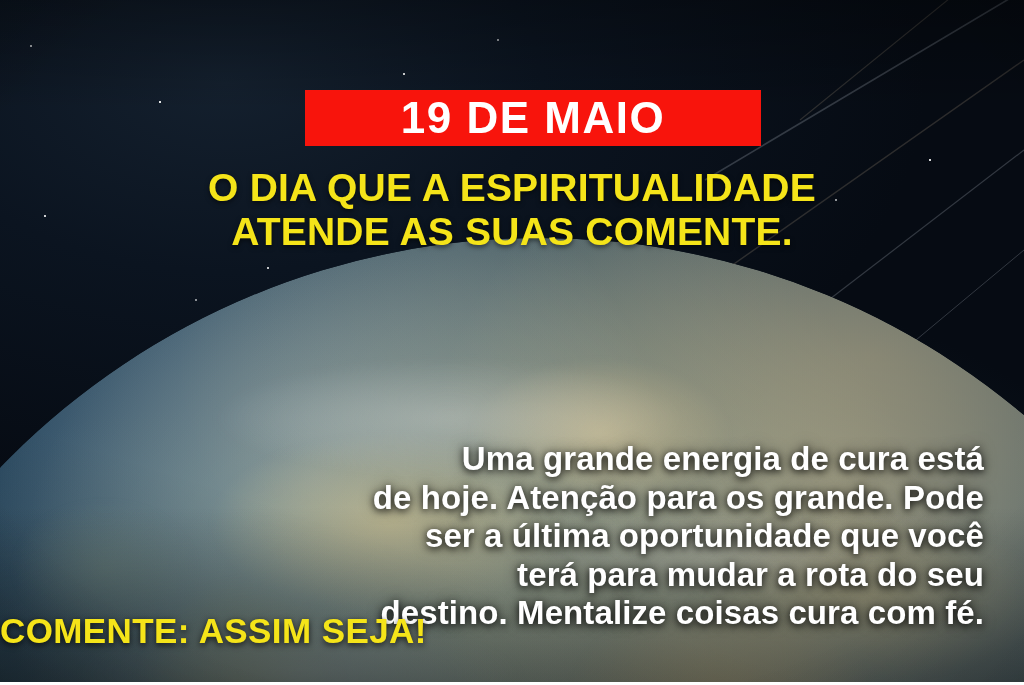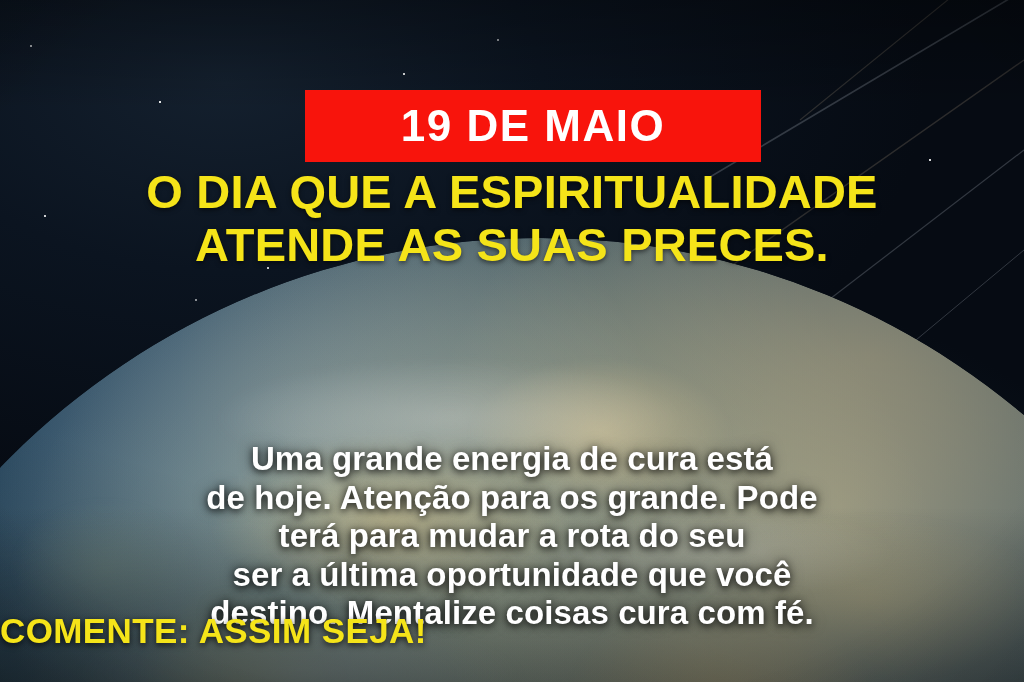--- a/index.html
+++ b/index.html
@@ -167,40 +167,40 @@
 
   
   .content {
     position:absolute; inset:0;
     display:flex; flex-direction:column; align-items:center;
   }
 
   .date-badge {
     position:absolute;
     left:305px; top:90px;
-    width:456px; height:72px;
+    width:456px; height:56px;
     background:#F8140C;
     display:flex; align-items:center; justify-content:center;
   }
   .date-badge-text {
     color:#ffffff;
     font-size:44px;
     font-weight:bold;
     letter-spacing:1.5px;
     line-height:1;
     white-space:nowrap;
     font-family:"Liberation Sans", sans-serif;
   }
 
   .headline {
     position:absolute;
     left:0; right:0; top:166px;
     text-align:center;
     color:#F5E419;
-    font-size:47px;
+    font-size:39px;
     font-weight:bold;
     line-height:1.12;
     letter-spacing:.2px;
     padding:0 39px;
     text-shadow:0 2px 5px rgba(0,0,0,.55);
     font-family:"Liberation Sans", sans-serif;
   }
   .headline .ln { display:block; white-space:nowrap; }
 
   .body-copy {
@@ -209,21 +209,21 @@
     text-align:center;
     color:#ffffff;
     font-size:33px;
     font-weight:bold;
     line-height:1.17;
     letter-spacing:.1px;
     padding:0 40px;
     text-shadow:0 2px 7px rgba(0,0,0,.80), 0 0 14px rgba(0,0,0,.55);
     font-family:"Liberation Sans", sans-serif;
   }
-  .body-copy .ln { display:block; white-space:nowrap; }
+  .body-copy .ln { display:block; white-space:nowrap;text-align:right; }
 
   .cta {
     position:absolute;
     left:0; right:0; top:613px;
     text-align:left;
     color:#F5E419;
     font-size:35px;
     font-weight:bold;
     letter-spacing:.4px;
     line-height:1;
@@ -283,28 +283,28 @@
   <div class="vignette"></div>
 
   <div class="content">
 
     <div class="date-badge">
       <span class="date-badge-text">19 DE MAIO</span>
     </div>
 
     <div class="headline">
       <span class="ln">O DIA QUE A ESPIRITUALIDADE</span>
-      <span class="ln">ATENDE AS SUAS PRECES.</span>
+      <span class="ln">ATENDE AS SUAS COMENTE.</span>
     </div>
 
     <div class="body-copy">
       <span class="ln">Uma grande energia de cura está</span>
       <span class="ln">de hoje. Atenção para os grande. Pode</span>
+      <span class="ln">ser a última oportunidade que você</span>
       <span class="ln">terá para mudar a rota do seu</span>
-      <span class="ln">ser a última oportunidade que você</span>
       <span class="ln">destino. Mentalize coisas cura com fé.</span>
     </div>
 
     <div class="cta">COMENTE: ASSIM SEJA!</div>
 
   </div>
 
   <div class="bottom-edge"></div>
 
 </div>

